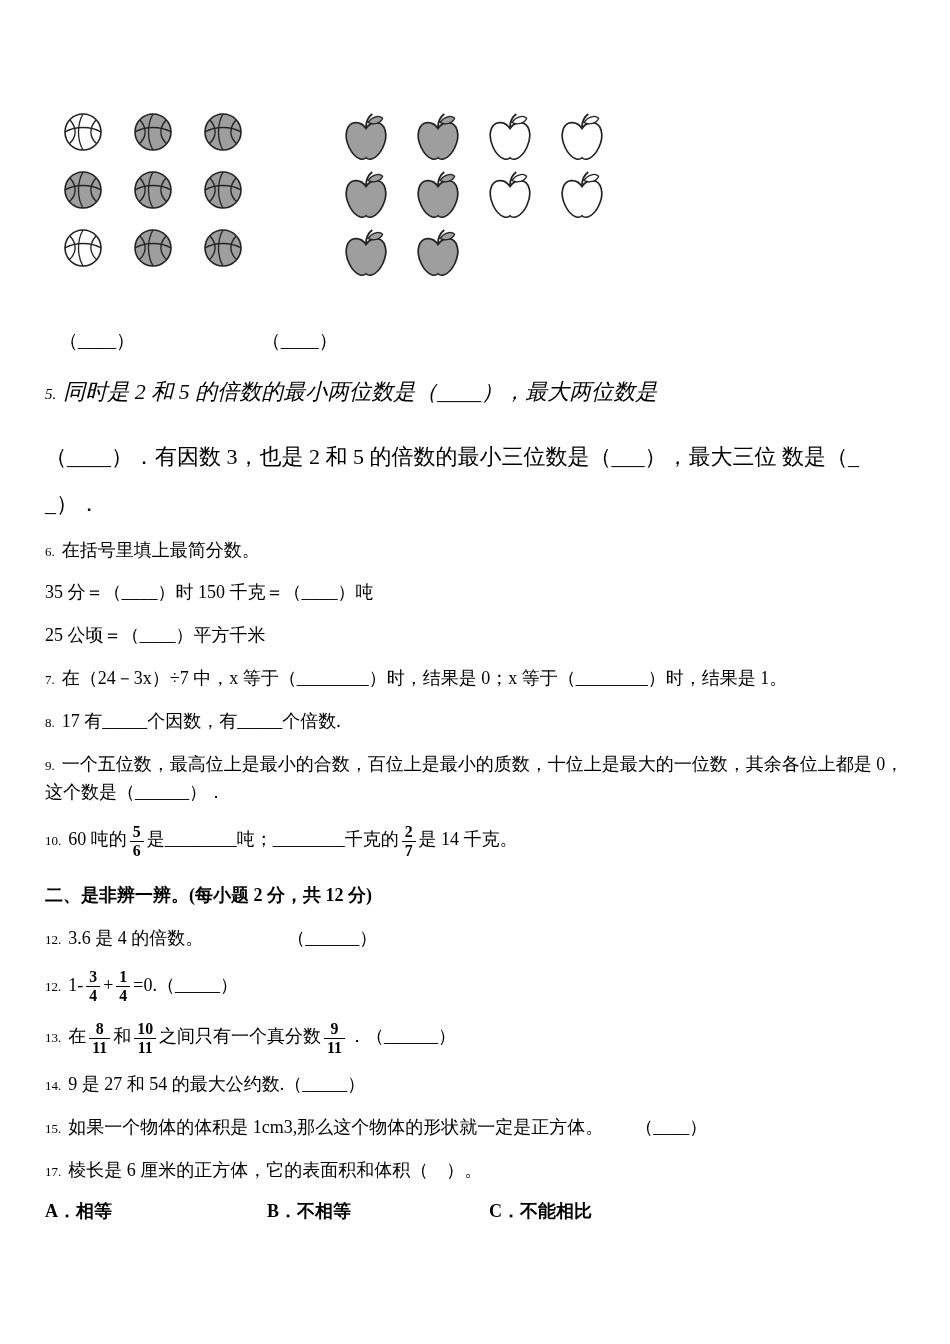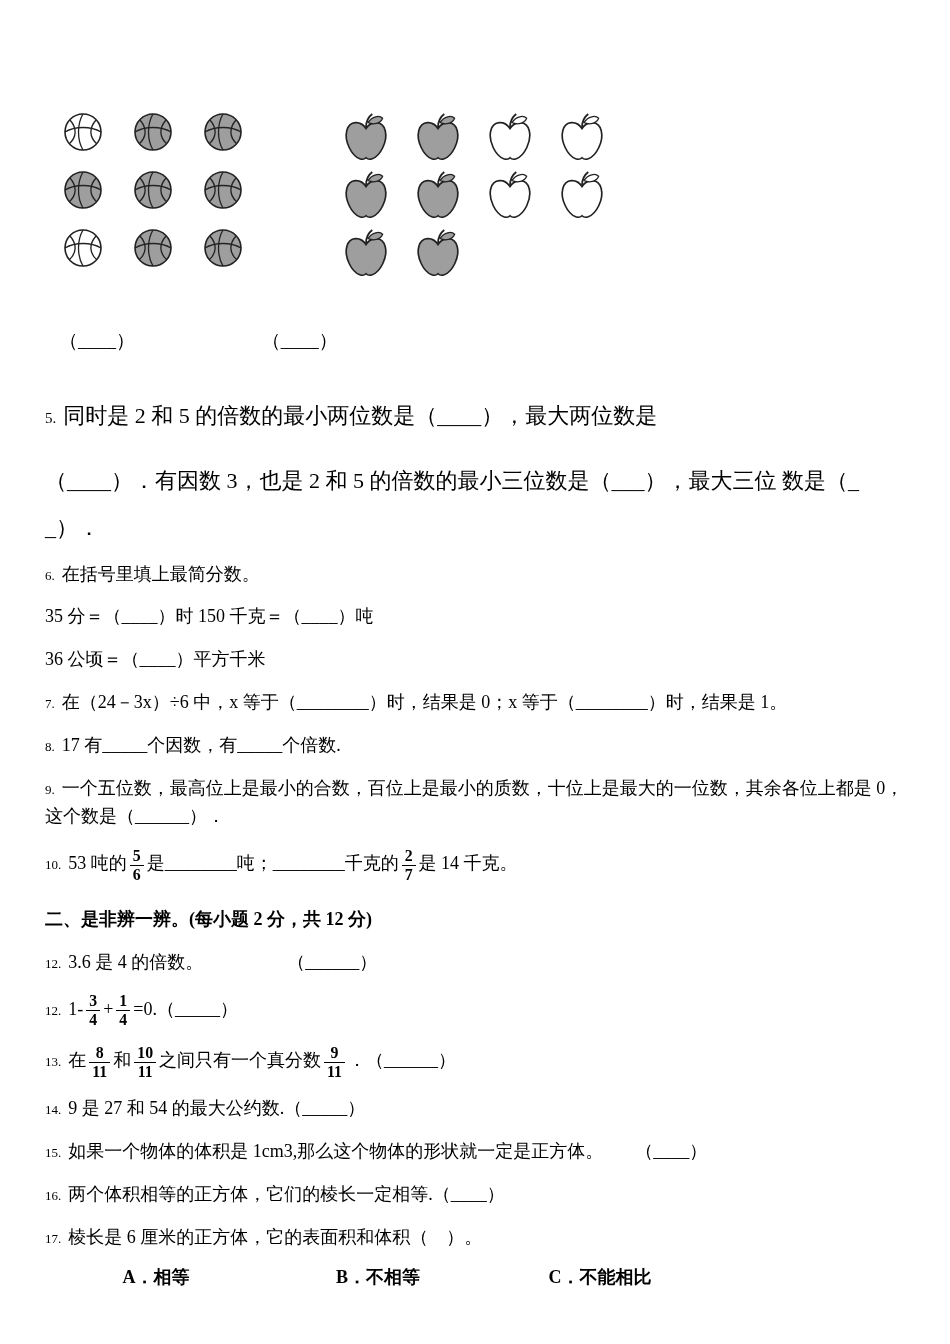--- a/index.html
+++ b/index.html
@@ -21,41 +21,41 @@
   .apple-grid .icon-row { display: flex; gap: 22px; margin-bottom: 6px; }
   .icon { display: inline-block; line-height: 0; }
   .blank-row { margin-top: 42px; font-size: 19px; }
   .blank-row .blank-left { margin-left: 14px; }
   .blank-row .blank-right { margin-left: 122px; }
   
   .line { margin: 14px 0; line-height: 1.6; }
   .qnum { font-size: 13px; margin-right: 7px; }
   .big { font-size: 22px; line-height: 1.6; }
   .big .qnum { font-size: 15px; }
-  .q5-l1 { margin-top: 44px; margin-bottom: 0; }
+  .q5-l1 { margin-top: 20px; margin-bottom: 0; font-style: italic; }
   .q5-l2 { margin-top: 30px; margin-bottom: 0; }
   .q5-l3 { margin-top: 12px; }
   .b { font-weight: normal; }
   .section-head { margin: 22px 0 10px 0; font-weight: bold; }
   
   .frac {
     display: inline-flex;
     flex-direction: column;
     vertical-align: middle;
     text-align: center;
     line-height: 1.1;
     font-size: 0.88em;
     font-weight: bold;
     margin: 0 3px;
   }
   .frac .fn { display: block; border-bottom: 1.5px solid #000; padding: 0 3px; }
   .frac .fd { display: block; padding: 0 3px; }
   .tall { line-height: 2.0; }
   
-  .options { display: flex; margin: 10px 0 16px 0; font-weight: bold; text-align: center; }
+  .options { display: flex; margin: 10px 0 16px 0; font-weight: bold; }
   .options .opt { width: 222px; }
   .gap-sm { margin-left: 84px; margin-top: 30px; }
   .gap-xs { margin-left: 32px; }
 </style>
 </head>
 <body>
 
 <div class="page">
 
   <div class="figures">
@@ -205,37 +205,37 @@
     <span>_）．</span>
   </div>
 
   <div class="line">
     <span class="qnum">6.</span><span>在括号里填上最简分数。</span>
   </div>
   <div class="line b">
     <span>35 分＝（____）时 150 千克＝（____）吨</span>
   </div>
   <div class="line b">
-    <span>36 公顷＝（____）平方千米</span>
-  </div>
-
-  <div class="line">
-    <span class="qnum">7.</span><span>在（24－3x）÷6 中，x 等于（________）时，结果是 0；x 等于（________）时，结果是 1。</span>
+    <span>25 公顷＝（____）平方千米</span>
+  </div>
+
+  <div class="line">
+    <span class="qnum">7.</span><span>在（24－3x）÷7 中，x 等于（________）时，结果是 0；x 等于（________）时，结果是 1。</span>
   </div>
 
   <div class="line">
     <span class="qnum">8.</span><span>17 有_____个因数，有_____个倍数.</span>
   </div>
 
   <div class="line">
     <span class="qnum">9.</span><span>一个五位数，最高位上是最小的合数，百位上是最小的质数，十位上是最大的一位数，其余各位上都是 0，这个数是（______）．</span>
   </div>
 
   <div class="line tall">
-    <span class="qnum">10.</span><span>53 吨的</span><span class="frac">
+    <span class="qnum">10.</span><span>60 吨的</span><span class="frac">
         <span class="fn">5</span>
         <span class="fd">6</span>
       </span><span>是________吨；________千克的</span><span class="frac">
         <span class="fn">2</span>
         <span class="fd">7</span>
       </span><span>是 14 千克。</span>
   </div>
 
   <div class="line section-head">
     <span>二、是非辨一辨。(每小题 2 分，共 12 分)</span>
@@ -269,23 +269,20 @@
   </div>
 
   <div class="line">
     <span class="qnum">14.</span><span>9 是 27 和 54 的最大公约数.（_____）</span>
   </div>
 
   <div class="line">
     <span class="qnum">15.</span><span>如果一个物体的体积是 1cm3,那么这个物体的形状就一定是正方体。</span><span class="gap-xs">（____）</span>
   </div>
 
-  <div class="line">
-    <span class="qnum">16.</span><span>两个体积相等的正方体，它们的棱长一定相等.（____）</span>
-  </div>
 
 
   <div class="line">
     <span class="qnum">17.</span><span>棱长是 6 厘米的正方体，它的表面积和体积（　）。</span>
   </div>
   <div class="options">
     <span class="opt">A．相等</span>
     <span class="opt">B．不相等</span>
     <span class="opt">C．不能相比</span>
   </div>

